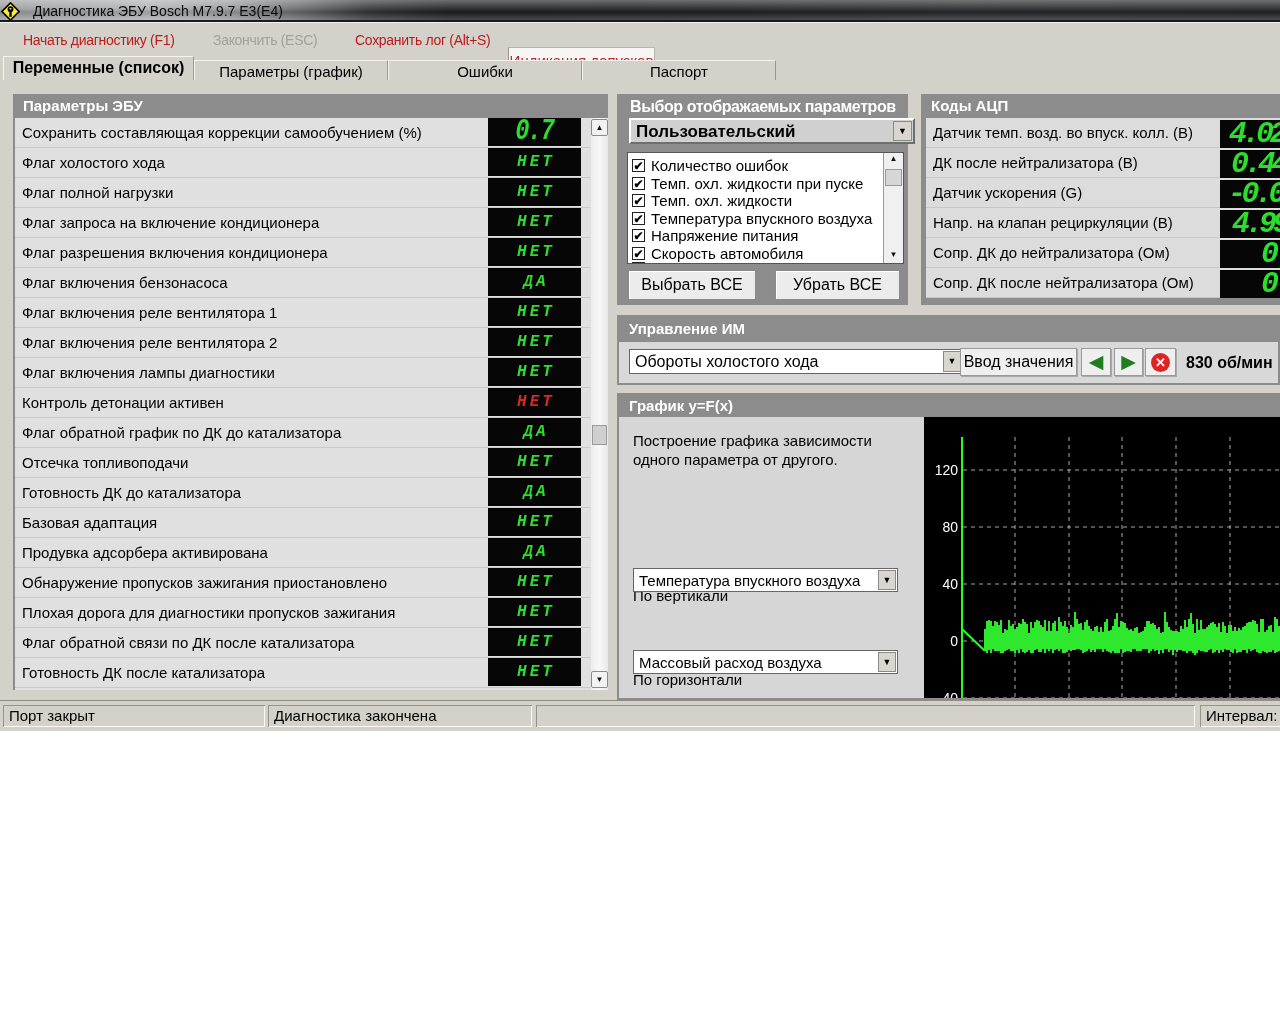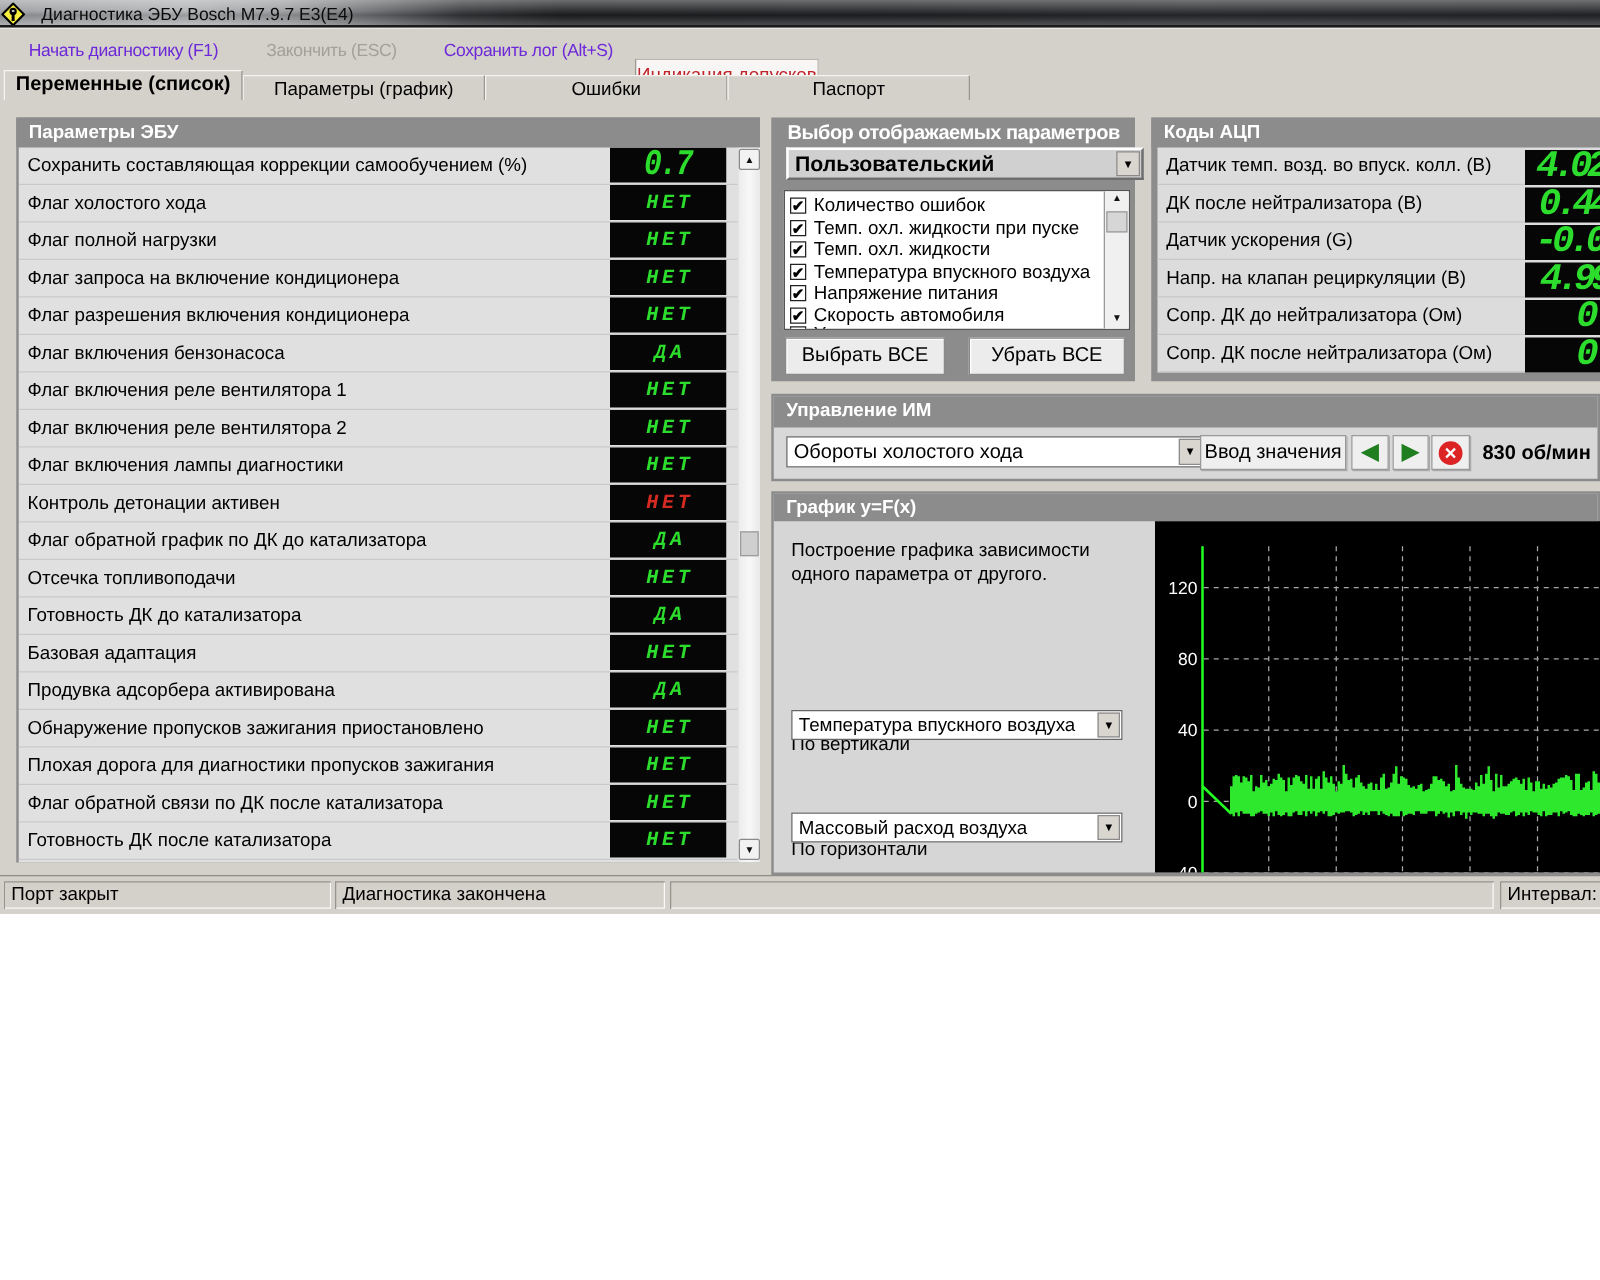--- a/index.html
+++ b/index.html
@@ -5,21 +5,21 @@
 #win {position:absolute;left:0;top:0;width:1280px;height:731px;background:#d4d1ca;}
 
 #title {position:absolute;left:0;top:0;width:1280px;height:22px;
  background:linear-gradient(90deg,#9a9b9e 0px,#a6a7aa 80px,#b0b1b4 150px,#9a9b9e 230px,#68696c 300px,#333437 370px,#1e1f21 450px,#202124 700px,#28292c 950px,#232528 1280px);}
 #title:before {content:"";position:absolute;inset:0;background:linear-gradient(180deg,rgba(255,255,255,.35) 0,rgba(255,255,255,.08) 40%,rgba(0,0,0,.12) 55%,rgba(255,255,255,.18) 90%,rgba(0,0,0,.25) 100%);}
 #title .txt {position:absolute;left:33px;top:3px;font-size:14px;color:#0a0a0a;z-index:2;}
 #ticon {position:absolute;left:1px;top:2px;width:19px;height:19px;z-index:2;}
 #tline {position:absolute;left:0;top:20px;width:1280px;height:2px;background:#1a1a1a;z-index:3;}
 
 #toolbar {position:absolute;left:0;top:22px;width:1280px;height:33px;background:#d4d1ca;border-top:1px solid #f2f0ec;}
-.tbtxt {position:absolute;top:9px;font-size:14px;color:#6d28d9;letter-spacing:-0.3px;}
+.tbtxt {position:absolute;top:9px;font-size:14px;color:#b91c1c;letter-spacing:-0.3px;}
 #tbtn {position:absolute;left:508px;top:4px;width:147px;height:28px;background:#f7f6f5;border:1px solid #b8b5ae;border-left-color:#9a978f;text-align:center;line-height:26px;font-size:15px;color:#c0242b;margin-top:20px;}
 
 #tabs {position:absolute;left:0;top:55px;width:1280px;height:25px;}
 .tab {position:absolute;top:5px;height:20px;background:#d4d1ca;border:1px solid #9a978f;border-bottom:none;border-top-color:#f5f3ef;border-left-color:#f5f3ef;text-align:center;font-size:15px;color:#000;padding-top:2px;}
 .tab.active {top:1px;height:24px;font-weight:bold;font-size:16px;z-index:2;}
 
 .phead {position:absolute;left:0;top:0;width:100%;height:24px;background:#8c8c8c;color:#fff;font-weight:bold;font-size:15px;line-height:24px;padding-left:10px;}
 
 #lpanel {position:absolute;left:13px;top:94px;width:595px;height:596px;background:#8c8c8c;}
 #lbody {position:absolute;left:2px;top:24px;width:593px;height:572px;background:#e0e0e0;overflow:hidden;}

